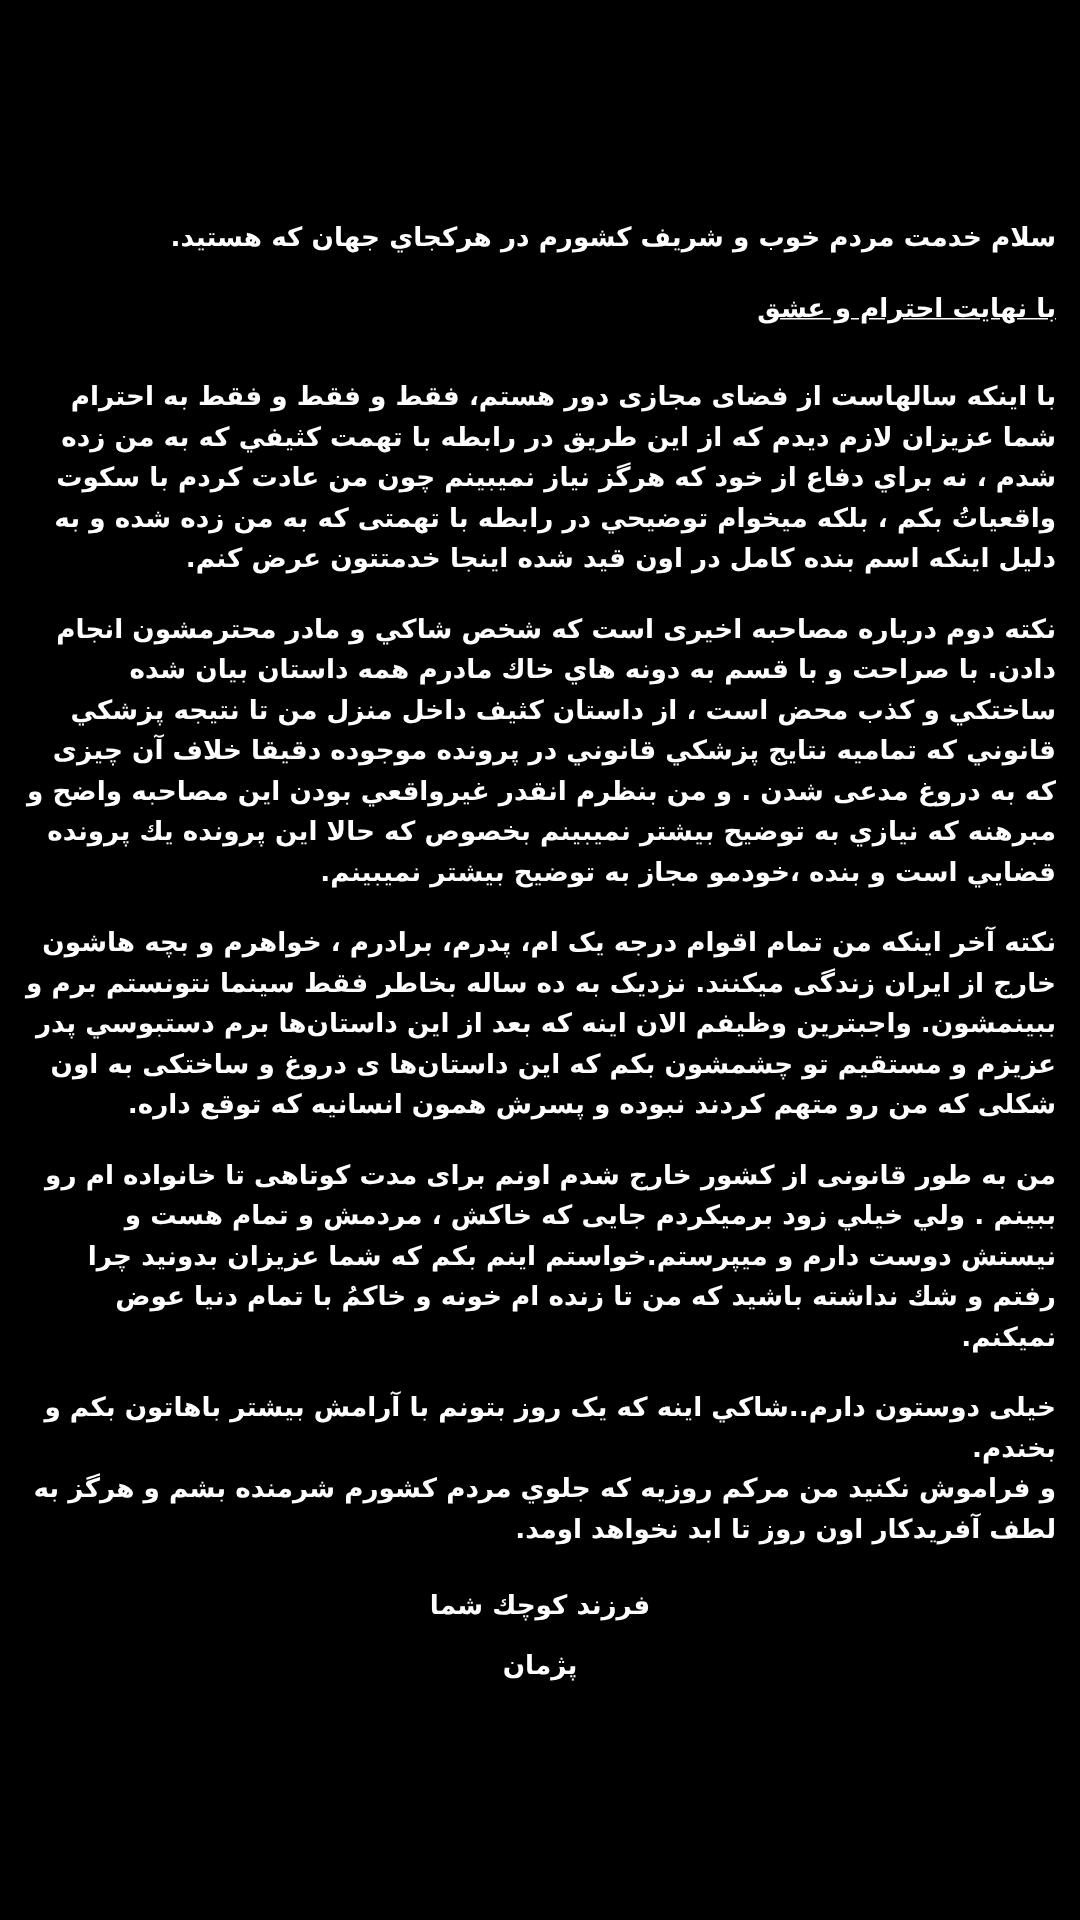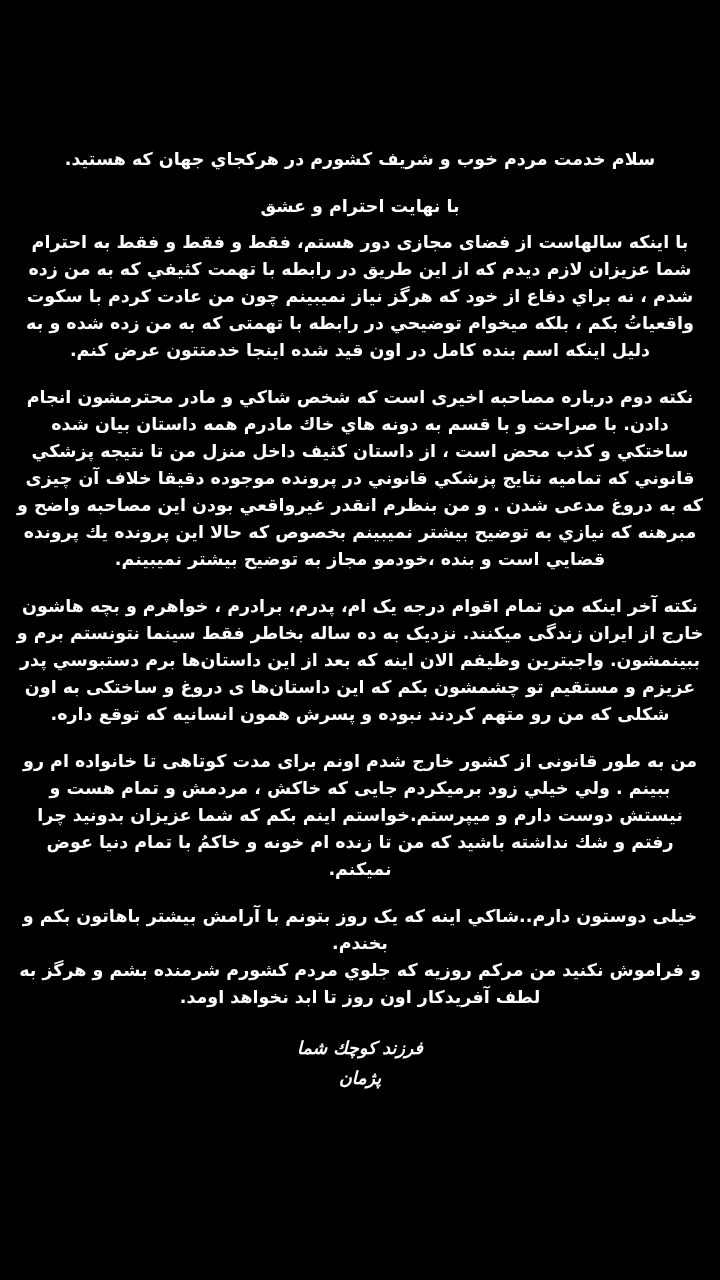--- a/index.html
+++ b/index.html
@@ -21,32 +21,32 @@
     padding: 146px 16px 0 16px;
     color: #ffffff;
     font-weight: bold;
     font-size: 17.5px;
     line-height: 27px;
     text-align: center;
   }
   .line, .para {
     white-space: pre-line;        
     margin: 0 0 20px 0;
-    text-align: center;
+    text-align: right;
     direction: rtl;
   }
   .salutation {
-    margin-bottom: 9px;
+    margin-bottom: 32px;
+    text-decoration: underline;
   }
   .signature {
     margin-top: 24px;
   }
   .signature .sig-line {
-    margin: 3px;
-    font-style: italic;
+    margin: 13px;
   }
 </style>
 </head>
 <body>
 
 <div class="letter">
 
   <p class="line greeting">سلام خدمت مردم خوب و شریف کشورم در هرکجاي جهان که هستید.</p>
 
   <p class="line salutation">با نهایت احترام و عشق</p>

